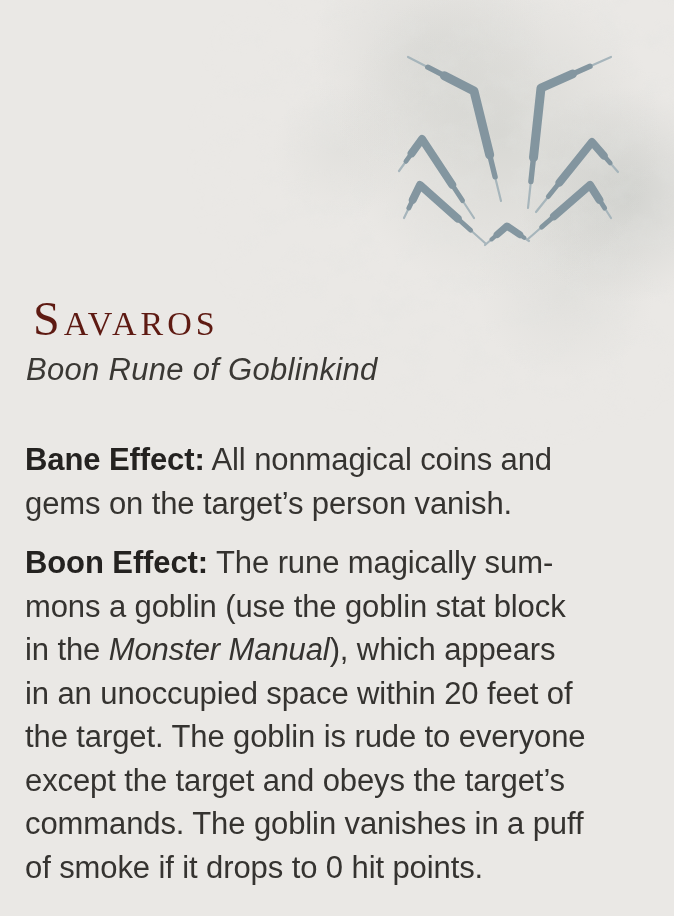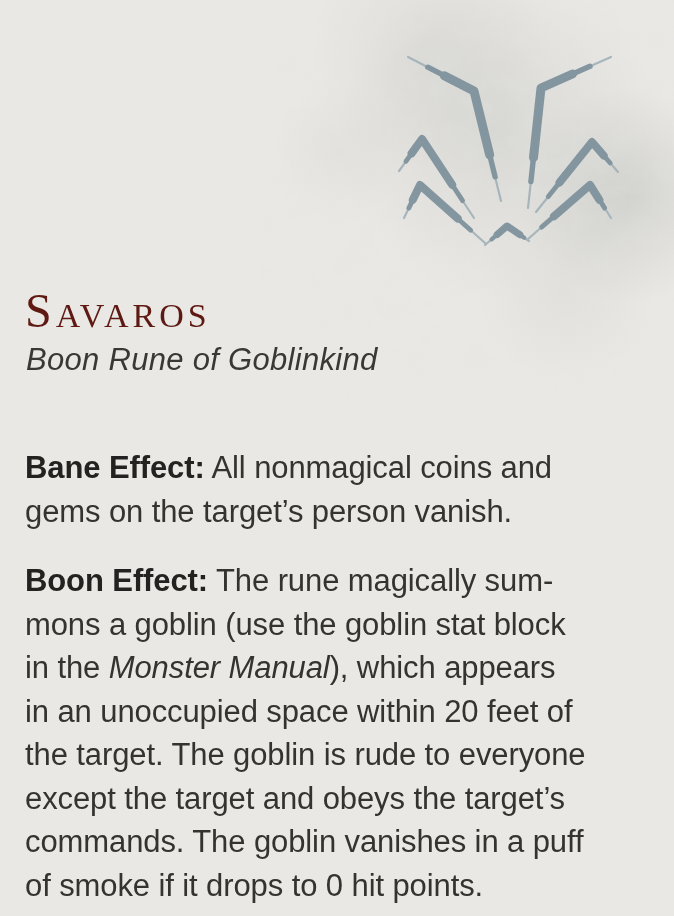--- a/index.html
+++ b/index.html
@@ -30,21 +30,21 @@
   .rune-svg { left: 378px; top: 28px; width: 260px; height: 245px; }
 
   .content {
     position: relative;
     box-sizing: border-box;
     padding: 287px 24px 0 25px;
     width: 674px;
   }
 
   .title {
-    margin: 0;
+    margin: 8px;
     font-family: "Liberation Serif", serif;
     font-weight: 400;
     font-variant: small-caps;
     font-size: 48px;
     line-height: 1;
     letter-spacing: 4px;
     color: #5e1a12;
   }
 
   .subtitle {
@@ -59,22 +59,22 @@
   .description { margin: 0; }
 
   .body-para {
     margin: 0;
     white-space: pre-line;
     font-size: 31px;
     line-height: 43.5px;
     letter-spacing: -0.1px;
     color: #353330;
   }
-  .body-para.first { margin-top: 68px; }
-  .body-para + .body-para { margin-top: 26px; }
+  .body-para.first { margin-top: 50px; }
+  .body-para + .body-para { margin-top: 16px; }
 
   .seg-bold   { font-weight: 700; color: #242220; }
   .seg-italic { font-style: italic; }
   .seg-normal { }
 </style>
 </head>
 <body>
 
 <div class="page" style="background: rgb(234, 232, 229);">
 

